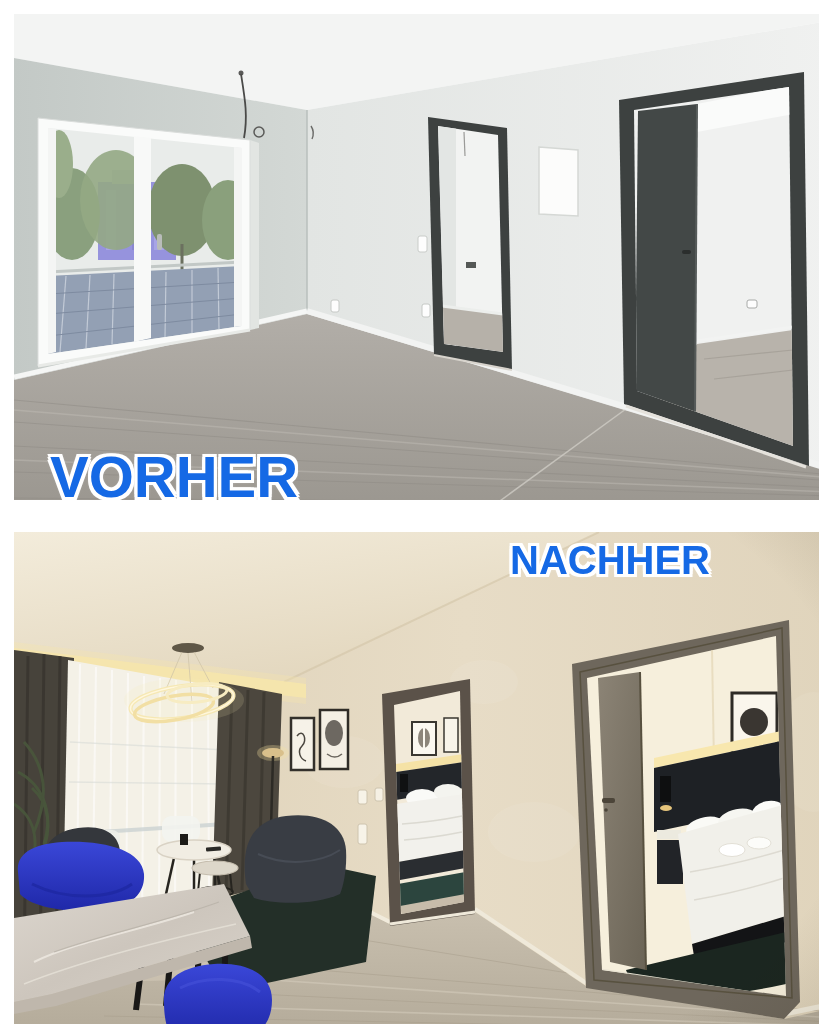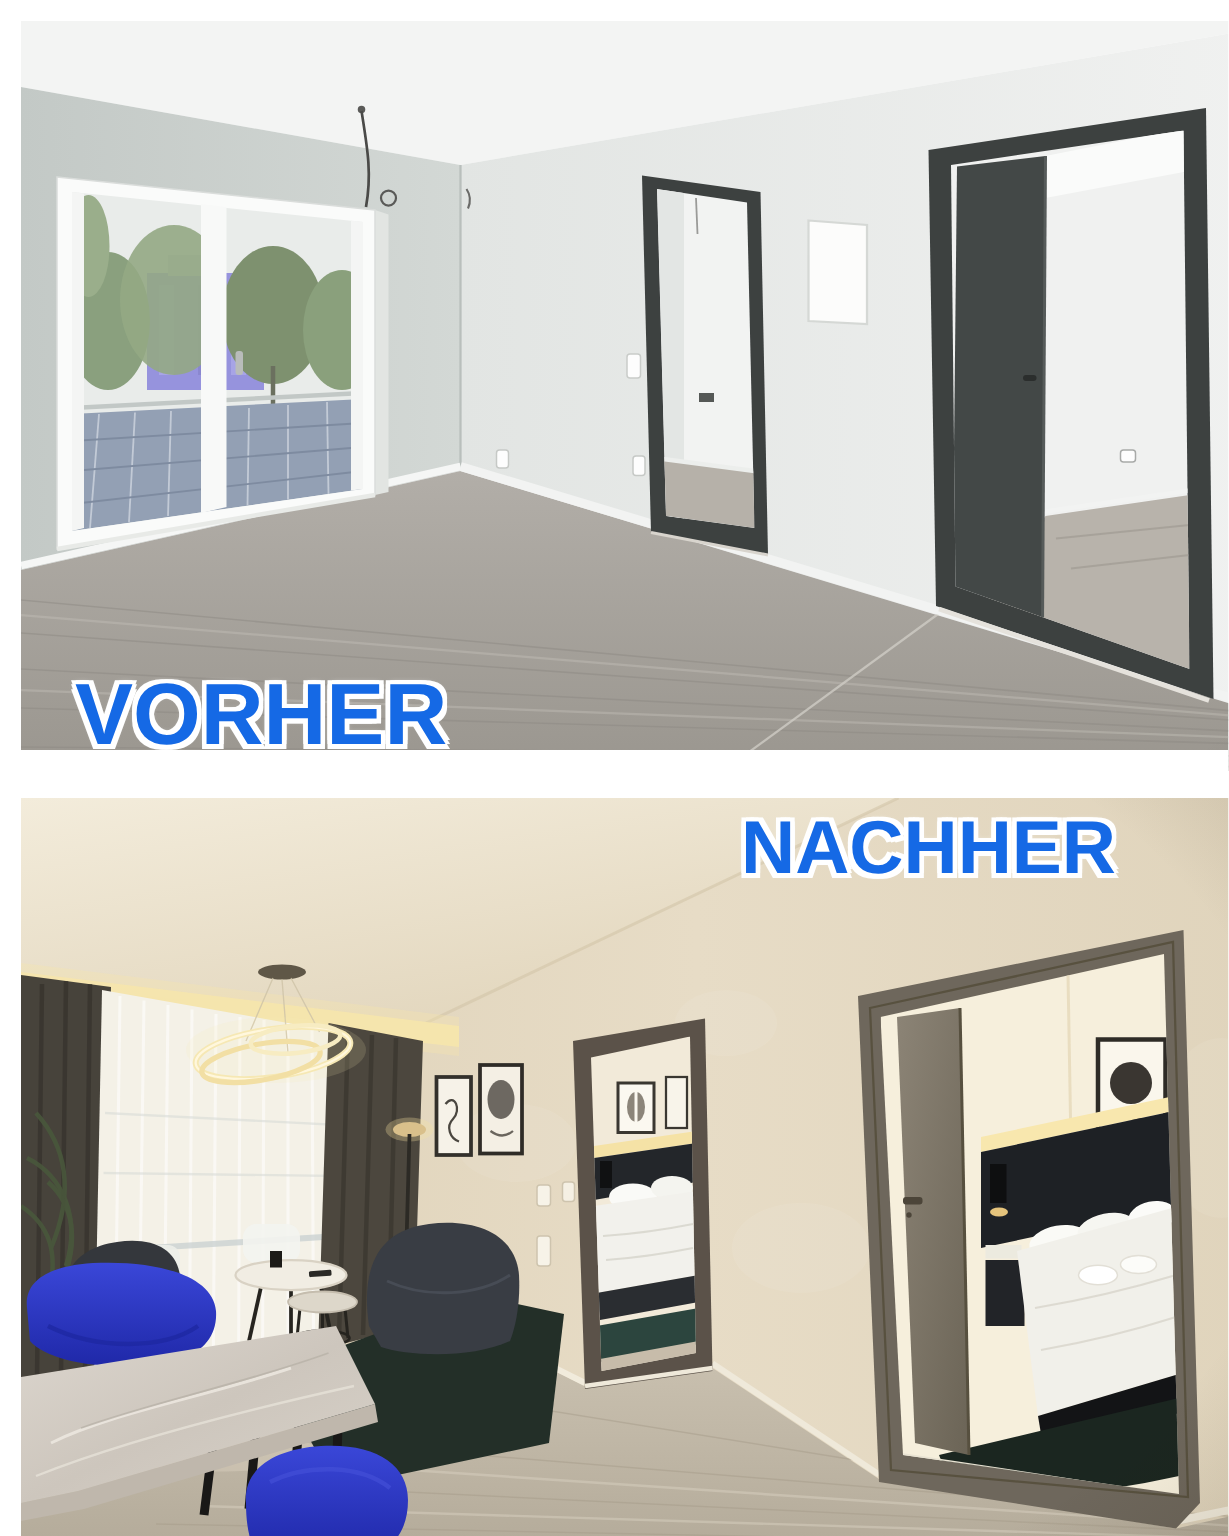--- a/index.html
+++ b/index.html
@@ -12,21 +12,21 @@
   .divider{position:absolute;top:500px;left:0;width:819px;height:18px;background:var(--divider,#ffffff);}
   .label{position:absolute;font-weight:bold;line-height:1;color:var(--label-blue,#1569e5);
          letter-spacing:0px;
          text-shadow:
            -3px -3px 0 var(--label-outline,#fff), 3px -3px 0 var(--label-outline,#fff),
            -3px  3px 0 var(--label-outline,#fff), 3px  3px 0 var(--label-outline,#fff),
            -3px  0   0 var(--label-outline,#fff), 3px  0   0 var(--label-outline,#fff),
             0   -3px 0 var(--label-outline,#fff), 0    3px 0 var(--label-outline,#fff),
             0    0   5px var(--label-outline,#fff);}
   .label-before{left:36px;bottom:8px;font-size:58px;}
-  .label-after{left:480px;top:8px;font-size:50px;}
+  .label-after{left:496px;top:8px;font-size:40px;}
 </style>
 </head>
 <body>
 
 <div class="stage">
 
   <figure class="photo photo-before" aria-label="Empty apartment living room: bare grey-green walls, large white balcony window with view of trees, a violet building and rooftop solar panels, grey laminate floor, a hanging ceiling cable and two dark anthracite doorways opening to empty rooms with a white access panel between them">
     <svg viewBox="0 0 819 500" width="819" height="500">
       <defs>
         <linearGradient id="gBackWall" x1="0" y1="0" x2="1" y2="0">

